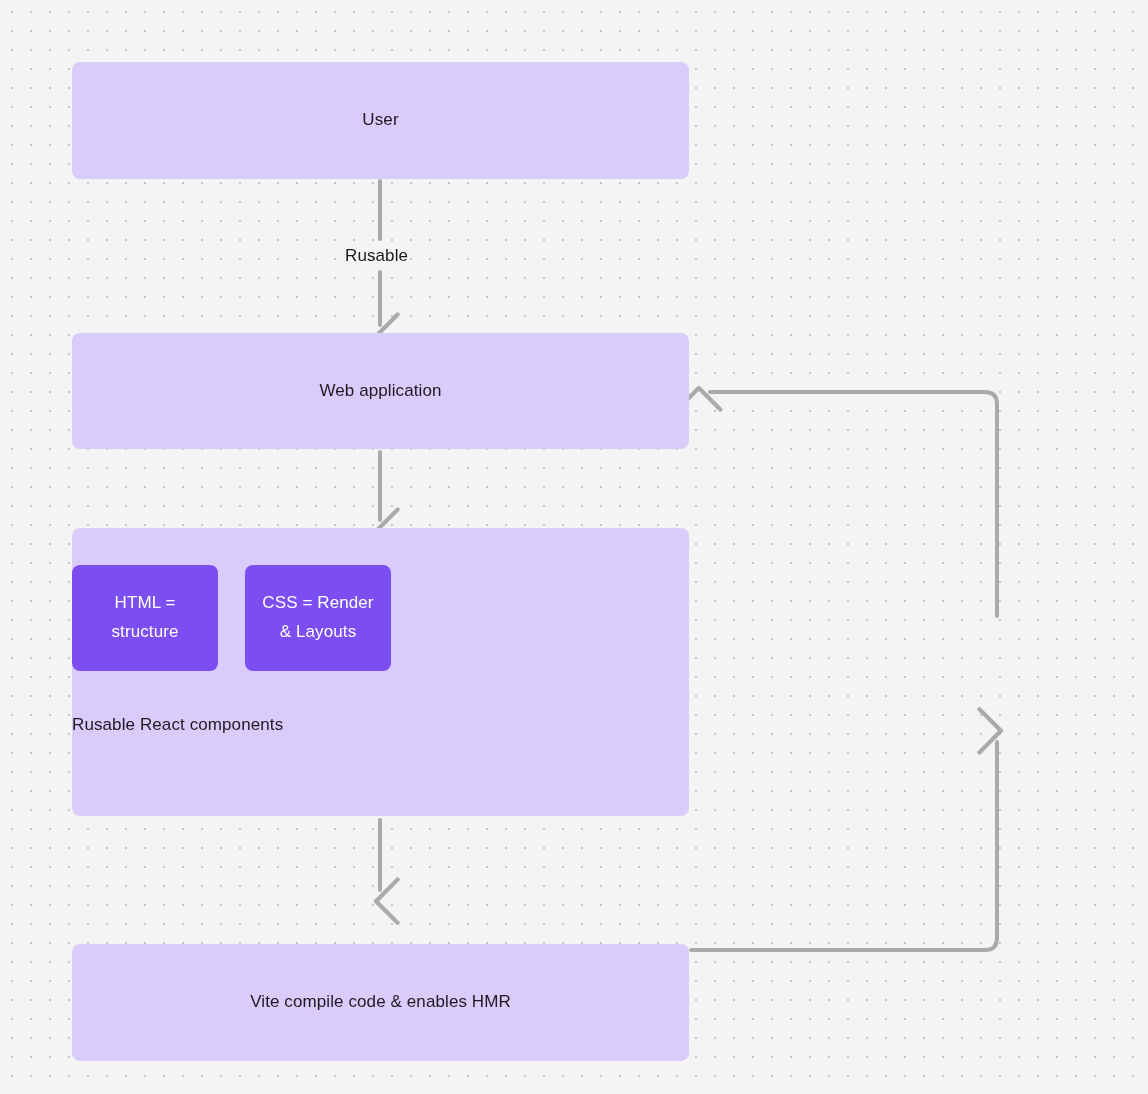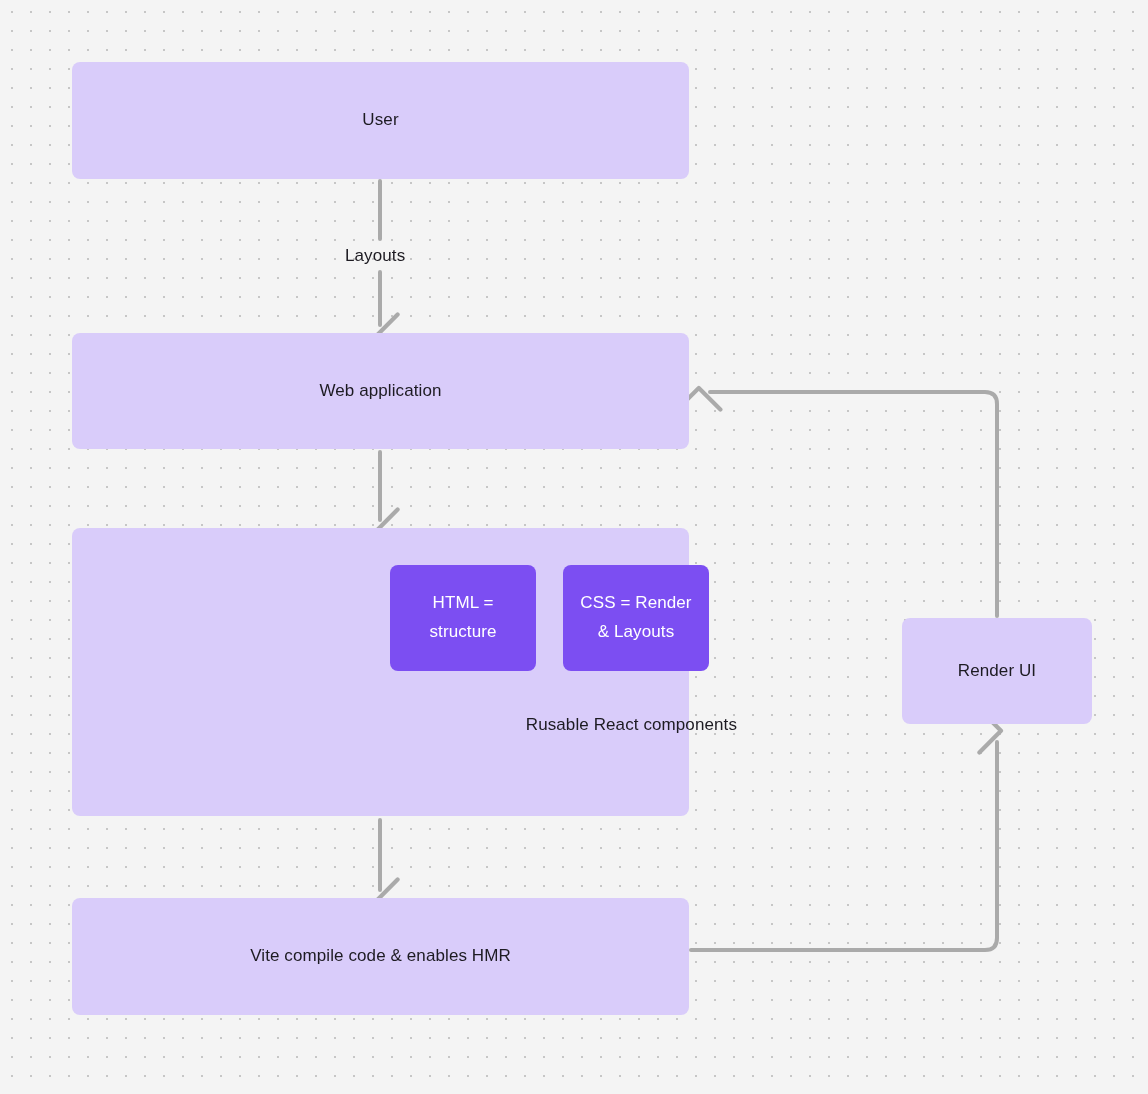--- a/index.html
+++ b/index.html
@@ -42,32 +42,31 @@
     text-align: center;
   }
   .node-label {
     display: block;
     padding: 0 10px;
   }
   #node-user       { left: 72px;  top: 62px;  width: 617px; height: 117px; }
   #node-webapp     { left: 72px;  top: 333px; width: 617px; height: 116px; }
   #node-components { left: 72px;  top: 528px; width: 617px; height: 288px;
                      display: block; }
-  #node-vite       { left: 72px;  top: 898px; width: 617px; height: 117px; }
+  #node-vite       { left: 72px;  top: 944px; width: 617px; height: 117px; }
   #node-render     { left: 902px; top: 618px; width: 190px; height: 106px; }
 
   .subbox-row {
     position: absolute;
     left: 0;
     top: 37px;
     width: 617px;
     display: flex;
-    justify-content: flex-end;
+    justify-content: flex-start;
     gap: 27px;
-    margin-left: 20px;
   }
   .subbox {
     box-sizing: border-box;
     width: 146px;
     height: 106px;
     background: #7c4ef2;
     border-radius: 8px;
     display: flex;
     align-items: center;
     justify-content: center;
@@ -77,25 +76,24 @@
     text-align: center;
     padding: 0 6px;
   }
   .subbox span { display: block; }
 
   .group-caption {
     position: absolute;
     left: 0;
     top: 186px;
     width: 617px;
-    text-align: right;
+    text-align: left;
     color: #1d1b22;
     font-size: 17px;
     letter-spacing: 0.1px;
-    margin-left: 48px;
   }
 
   .edge-label {
     position: absolute;
     color: #1d1b22;
     font-size: 17px;
     letter-spacing: 0.1px;
     background: transparent;
     white-space: nowrap;
   }
@@ -157,19 +155,16 @@
         </div>
       </div>
     </div>
     <div class="group-caption">Rusable React components</div>
   </div>
 
   <div class="node" id="node-vite">
     <span class="node-label">Vite compile code &amp; enables HMR</span>
   </div>
 
-  <div class="node" id="node-render">
-    <span class="node-label">Render UI</span>
-  </div>
 
-  <div class="edge-label" id="edge-label-prompt">Layouts</div>
+  <div class="edge-label" id="edge-label-prompt">Rusable</div>
 
 </div>
 
 </body></html>

